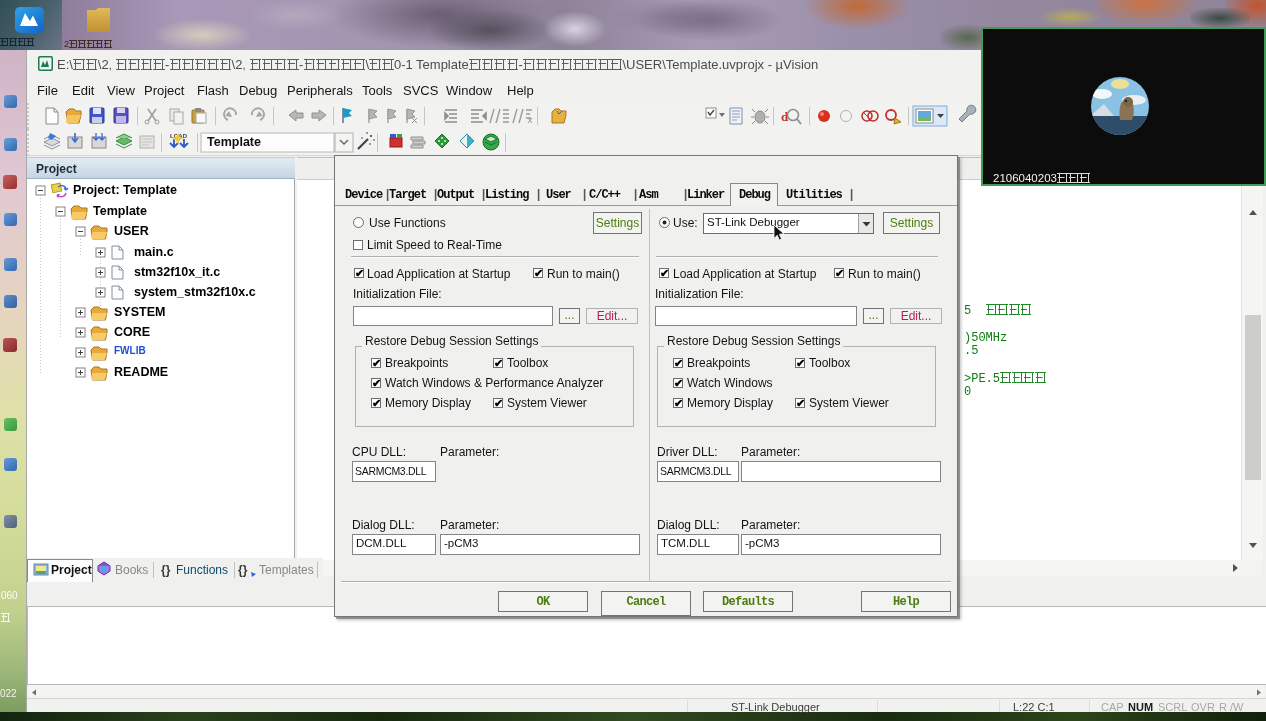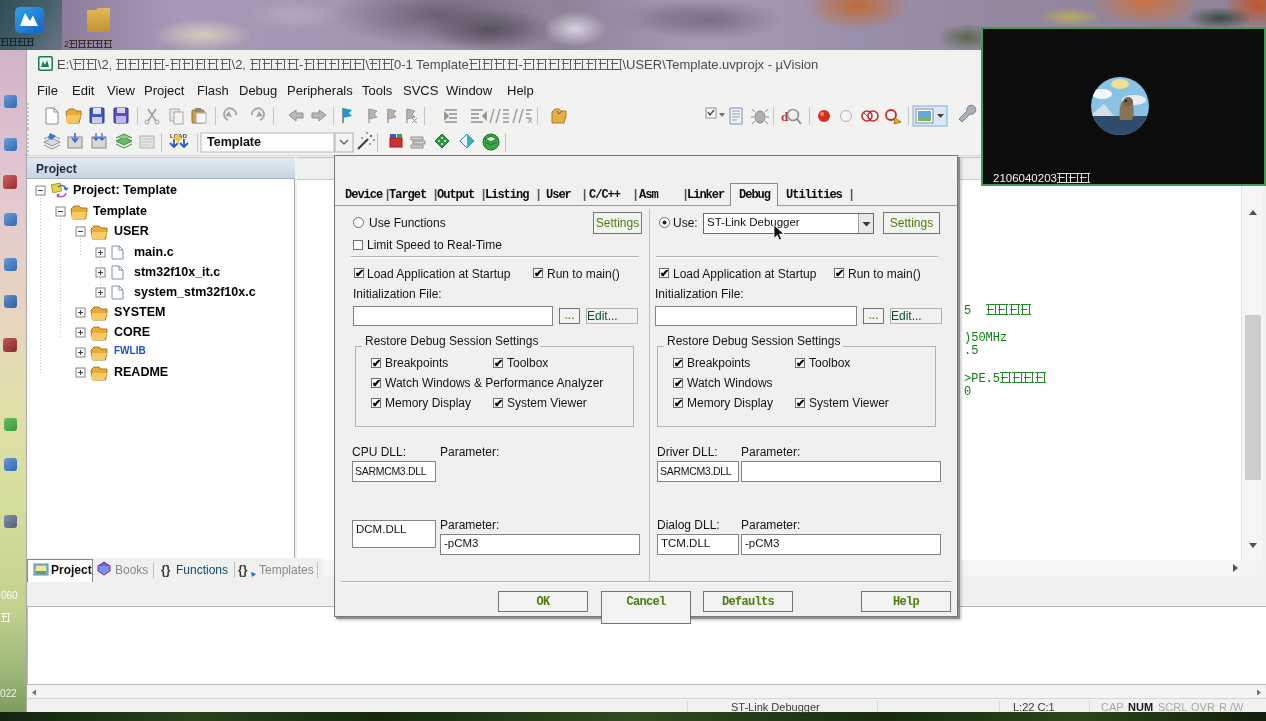--- a/index.html
+++ b/index.html
@@ -42,21 +42,21 @@
 
 #dlg{left:334px;top:155px;width:624px;height:462px;background:#f0f0ef;border:1px solid #767676;box-shadow:2px 2px 0 rgba(100,100,100,.55),3px 3px 3px rgba(60,60,60,.35);font-size:12px;color:#111}
 #dlgtitle{left:0;top:0;width:622px;height:25px;background:#fdfdfd}
 #dlgtitle b{position:absolute;left:24px;top:5px;font-size:13px;font-weight:600;color:#141414}
 .tab{position:absolute;top:32px;font-family:"Liberation Mono",monospace;font-weight:bold;font-size:12px;letter-spacing:-1px;color:#0a0a0a;white-space:nowrap}
 .mono{font-family:"Liberation Mono",monospace;font-weight:bold;font-size:12.5px;letter-spacing:-.7px}
 .lbl{position:absolute;white-space:nowrap;font-size:12px;color:#141414}
 .inp{position:absolute;background:#fff;border:1px solid #848484;font-size:11.5px;color:#111;padding:2px 0 0 3px;white-space:nowrap;overflow:hidden}
 .inp.s{font-size:10.5px;letter-spacing:-.3px;padding-left:2px;padding-top:3px}
 .btn{position:absolute;background:#f3f3f1;border:1px solid #747474;text-align:center;font-size:12px;color:#4d7c0f}
-.btnd{position:absolute;background:#f1f1ef;border:1px solid #b0b0b0;text-align:left;font-size:12px;color:#14532d}
+.btnd{position:absolute;background:#f1f1ef;border:1px solid #b0b0b0;text-align:center;font-size:12px;color:#be185d}
 .cb{position:absolute;width:10px;height:10px;background:#fff;border:1px solid #6e6e6e}
 .ck{position:absolute;font-size:11px;color:#000;font-weight:bold}
 .grp{position:absolute;border:1px solid #b2b2b2}
 .gl{position:absolute;background:#f0f0ef;padding:0 3px;font-size:12px;color:#141414;white-space:nowrap}
 .hr{position:absolute;height:2px;border-top:1px solid #b0b0b0;border-bottom:1px solid #fdfdfd}
 
 #cam{left:981px;top:27px;width:285px;height:159px;background:#0c0c0c;border:2px solid #439b58}
 #camtxt{left:10px;top:143px;font-size:11.5px;color:#f2f2f2}
 
 .code{position:absolute;font-family:"Liberation Mono",monospace;font-size:12px;color:#0b7c12;white-space:nowrap}
@@ -460,21 +460,21 @@
     <span class="ck" style="left:37px;top:241px">✔</span>
   <span class="lbl" style="left:50px;top:240px">Memory Display</span>
   <div class="cb" style="left:158px;top:242px"></div>
     <span class="ck" style="left:159px;top:241px">✔</span>
   <span class="lbl" style="left:172px;top:240px">System Viewer</span>
   <span class="lbl" style="left:17px;top:289px">CPU DLL:</span>
   <span class="lbl" style="left:105px;top:289px">Parameter:</span>
   <div class="inp s" style="left:17px;top:305px;width:84px;height:21px">SARMCM3.DLL</div>
   <span class="lbl" style="left:17px;top:362px">Dialog DLL:</span>
   <span class="lbl" style="left:105px;top:362px">Parameter:</span>
-  <div class="inp" style="left:17px;top:364px;width:84px;height:28px">DCM.DLL</div>
+  <div class="inp" style="left:17px;top:378px;width:84px;height:21px">DCM.DLL</div>
   <div class="inp" style="left:105px;top:378px;width:200px;height:21px">-pCM3</div>
 
   <svg class="abs" style="left:324px;top:61px" width="12" height="12">
       <circle cx="5.5" cy="5.5" r="5" fill="#fff" stroke="#6a6a6a"></circle>
       <circle cx="5.5" cy="5.5" r="2" fill="#222"></circle>
     </svg>
   <span class="lbl" style="left:338px;top:60px">Use:</span>
   <div class="inp" style="left:368px;top:57px;width:171px;height:21px;border-color:#6a6a6a">ST-Link Debugger</div>
   <div class="abs" style="left:523px;top:58px;width:15px;height:19px;background:#e8e8e6;border-left:1px solid #a0a0a0"><svg width="15" height="19">
         <path d="M3.5 8 l4 4.5 4 -4.5 z" fill="#383838"></path>
@@ -514,21 +514,21 @@
   <span class="lbl" style="left:406px;top:289px">Parameter:</span>
   <div class="inp s" style="left:322px;top:305px;width:82px;height:21px">SARMCM3.DLL</div>
   <div class="inp" style="left:406px;top:305px;width:200px;height:21px"></div>
   <span class="lbl" style="left:322px;top:362px">Dialog DLL:</span>
   <span class="lbl" style="left:406px;top:362px">Parameter:</span>
   <div class="inp" style="left:322px;top:378px;width:82px;height:21px">TCM.DLL</div>
   <div class="inp" style="left:406px;top:378px;width:200px;height:21px">-pCM3</div>
 
   <div class="hr" style="left:6px;top:425px;width:610px"></div>
   <div class="btn mono" style="left:163px;top:435px;width:90px;height:21px;line-height:20px">OK</div>
-  <div class="btn mono" style="left:266px;top:435px;width:90px;height:33px;line-height:20px">Cancel</div>
+  <div class="btn mono" style="left:266px;top:435px;width:90px;height:25px;line-height:20px">Cancel</div>
   <div class="btn mono" style="left:368px;top:435px;width:90px;height:21px;line-height:20px">Defaults</div>
   <div class="btn mono" style="left:526px;top:435px;width:90px;height:21px;line-height:20px">Help</div>
 </div>
 <div class="abs" id="cam">
   <svg class="abs" style="left:107px;top:47px" width="60" height="60">
     <defs>
         <clipPath id="avc">
           <circle cx="30" cy="30" r="29"></circle>
         </clipPath>
       </defs>

